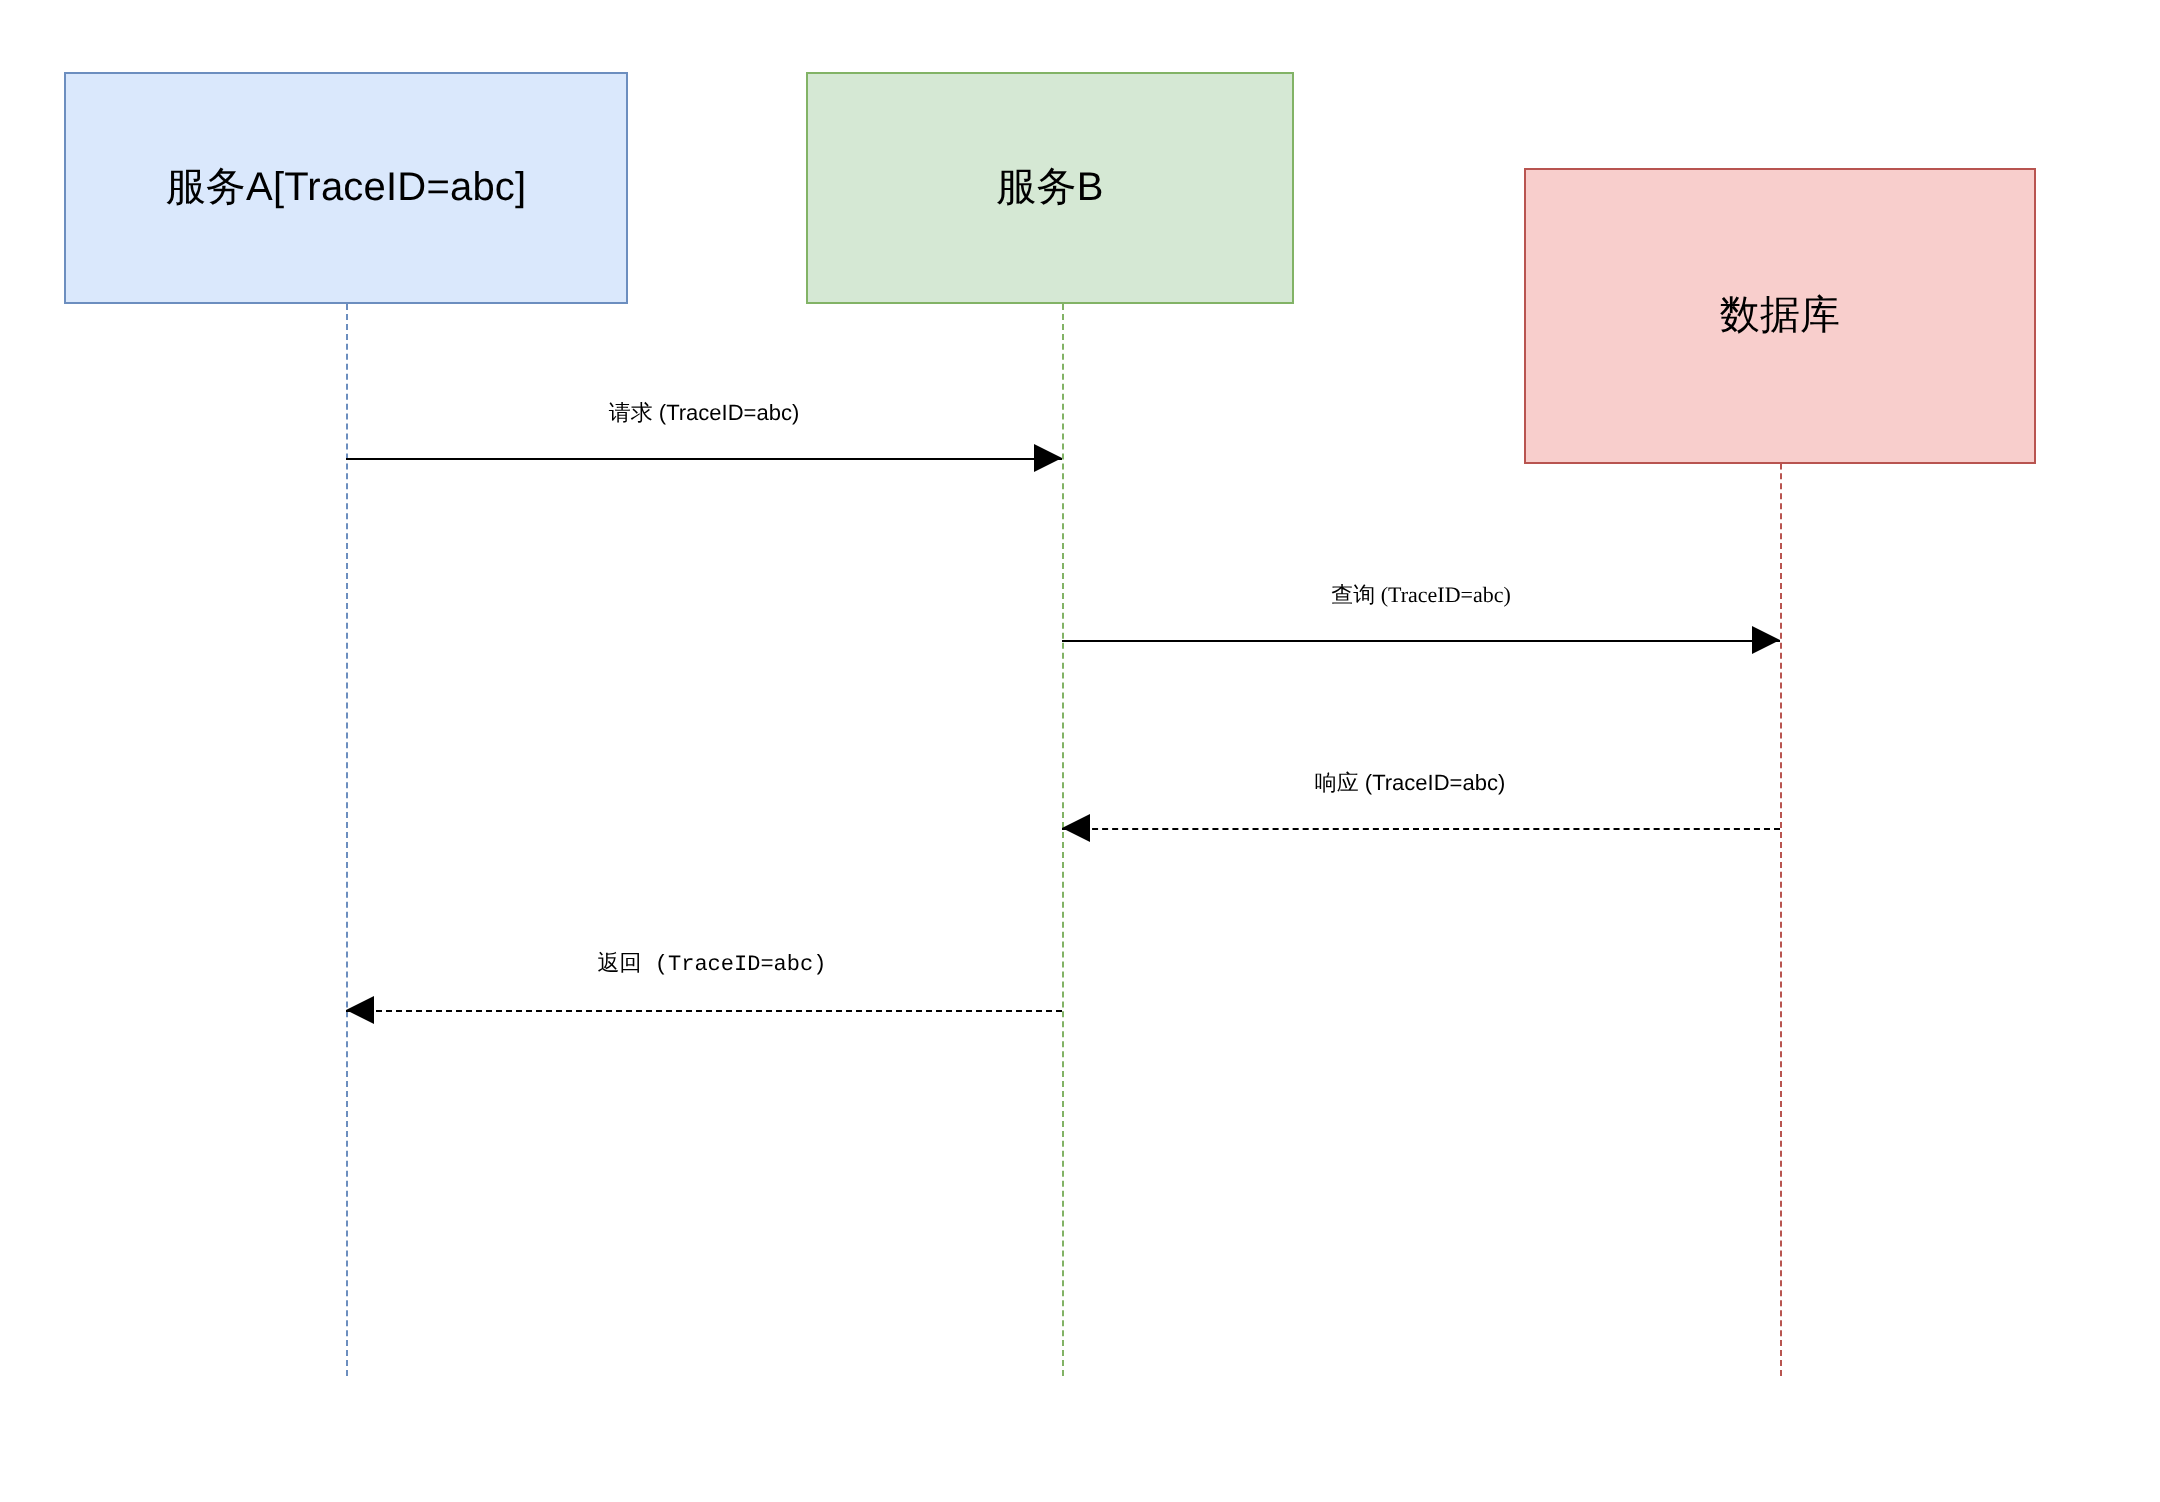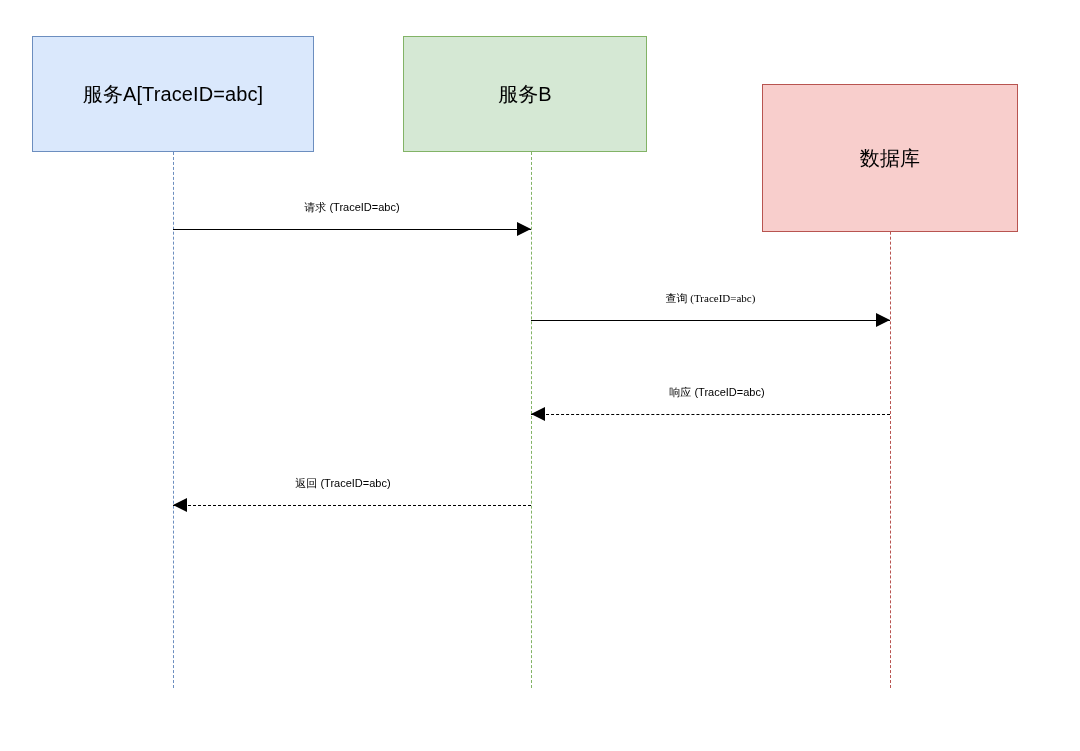--- a/index.html
+++ b/index.html
@@ -102,20 +102,20 @@
       <div class="msg-label" style="left: 179px; top: -28px;">请求 (TraceID=abc)</div>
     </div>
     <div class="message" style="left: 531px; top: 320px; width: 359px;">
       <div class="msg-line solid" style="width: 359px; border-top-color: rgb(0, 0, 0);"></div>
       <div class="arrow-head right" style="left: 345px; border-left-color: rgb(0, 0, 0);"></div>
       <div class="msg-label" style="left: 179.5px; top: -28px; font-family: Liberation Serif, serif;">查询 (TraceID=abc)</div>
     </div>
     <div class="message" style="left: 531px; top: 414px; width: 359px;">
       <div class="msg-line dashed" style="width: 359px; border-top-color: rgb(0, 0, 0);"></div>
       <div class="arrow-head left" style="left: 0px; border-right-color: rgb(0, 0, 0);"></div>
-      <div class="msg-label" style="left: 186px; top: -28px;">响应 (TraceID=abc)</div>
+      <div class="msg-label" style="left: 174px; top: -28px;">响应 (TraceID=abc)</div>
     </div>
     <div class="message" style="left: 173px; top: 505px; width: 358px;">
       <div class="msg-line dashed" style="width: 358px; border-top-color: rgb(0, 0, 0);"></div>
       <div class="arrow-head left" style="left: 0px; border-right-color: rgb(0, 0, 0);"></div>
-      <div class="msg-label" style="left: 170px; top: -28px;">返回 (TraceID=abc)</div>
+      <div class="msg-label" style="left: 183px; top: -28px; font-family: Liberation Mono, monospace;">返回 (TraceID=abc)</div>
     </div>
   </div>
 
 </body></html>

